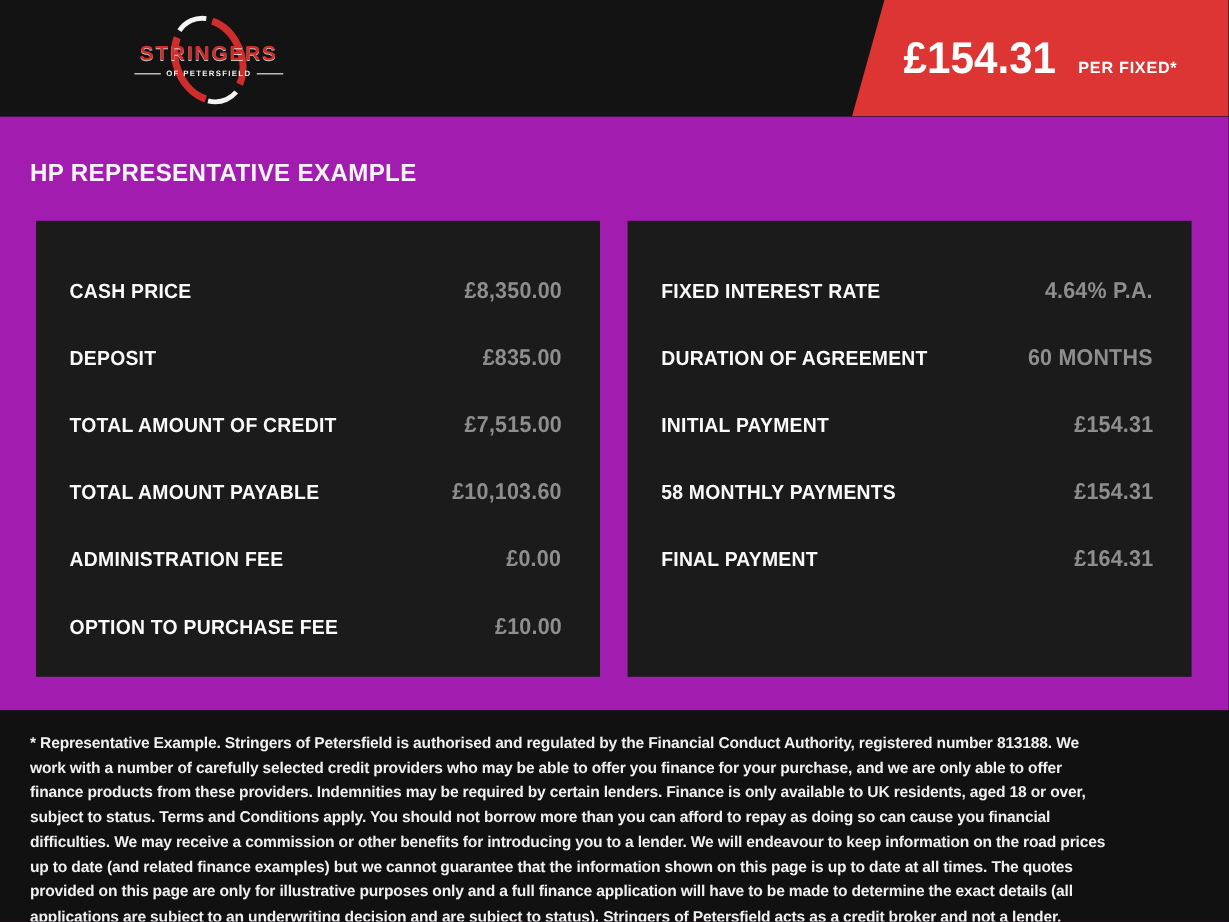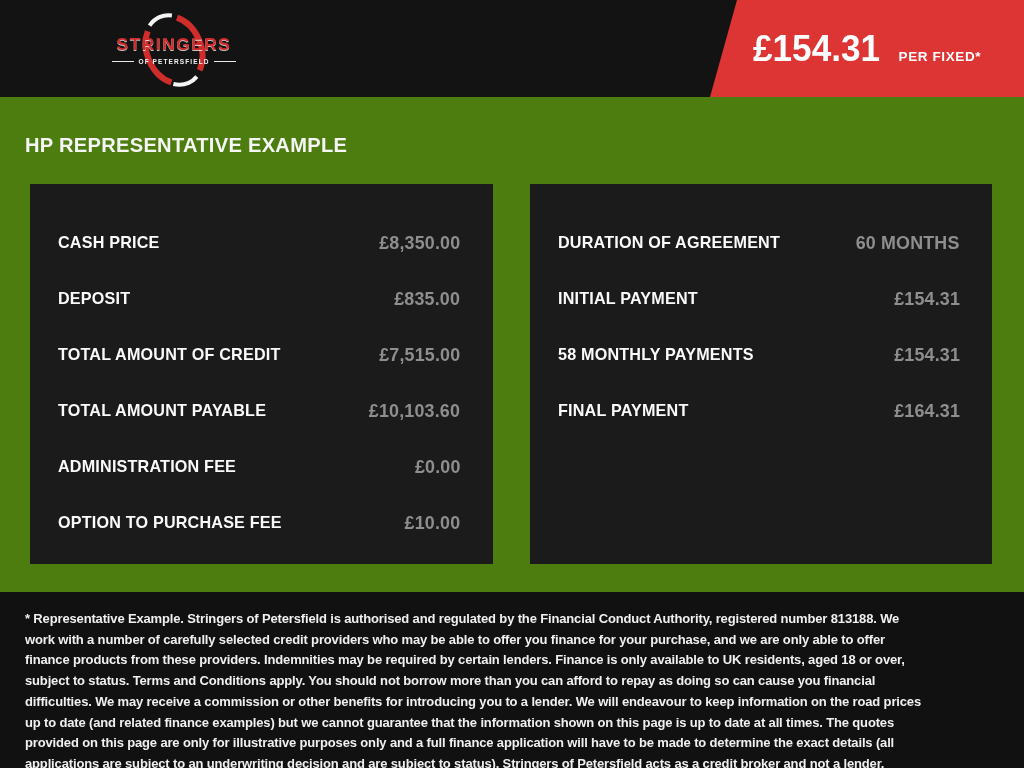--- a/index.html
+++ b/index.html
@@ -68,38 +68,38 @@
   .banner .period {
     font-size: 13.5px;
     font-weight: 700;
     letter-spacing: 0.6px;
     margin-left: 12px;
   }
 
   
   .main {
     height: 495px;
-    background: #4d7c0f;
+    background: #a21caf;
     flex: 0 0 auto;
     padding-top: 36px;
   }
   .page-title {
     color: #f5f5f5;
     font-size: 20.5px;
     font-weight: 700;
     letter-spacing: 0.3px;
     margin-left: 25px;
     transform: scaleX(0.98);
     transform-origin: left center;
   }
   .panels {
     margin-top: 27px;
     display: flex;
-    padding: 0 32px 0 30px;
-    gap: 37px;
+    padding: 0 17px 0 30px;
+    gap: 23px;
     text-align: center;
   }
   .panel {
     width: 470px;
     height: 380px;
     background: #1b1b1b;
     padding: 31px 32px 20px 28px;
   }
   .frow {
     height: 56px;
@@ -197,20 +197,24 @@
           <span class="value">£0.00</span>
         </div>
         <div class="frow">
           <span class="label">OPTION TO PURCHASE FEE</span>
           <span class="value">£10.00</span>
         </div>
       </div>
 
       <div class="panel">
         <div class="frow">
+          <span class="label">FIXED INTEREST RATE</span>
+          <span class="value">4.64% P.A.</span>
+        </div>
+        <div class="frow">
           <span class="label">DURATION OF AGREEMENT</span>
           <span class="value">60 MONTHS</span>
         </div>
         <div class="frow">
           <span class="label">INITIAL PAYMENT</span>
           <span class="value">£154.31</span>
         </div>
         <div class="frow">
           <span class="label">58 MONTHLY PAYMENTS</span>
           <span class="value">£154.31</span>

